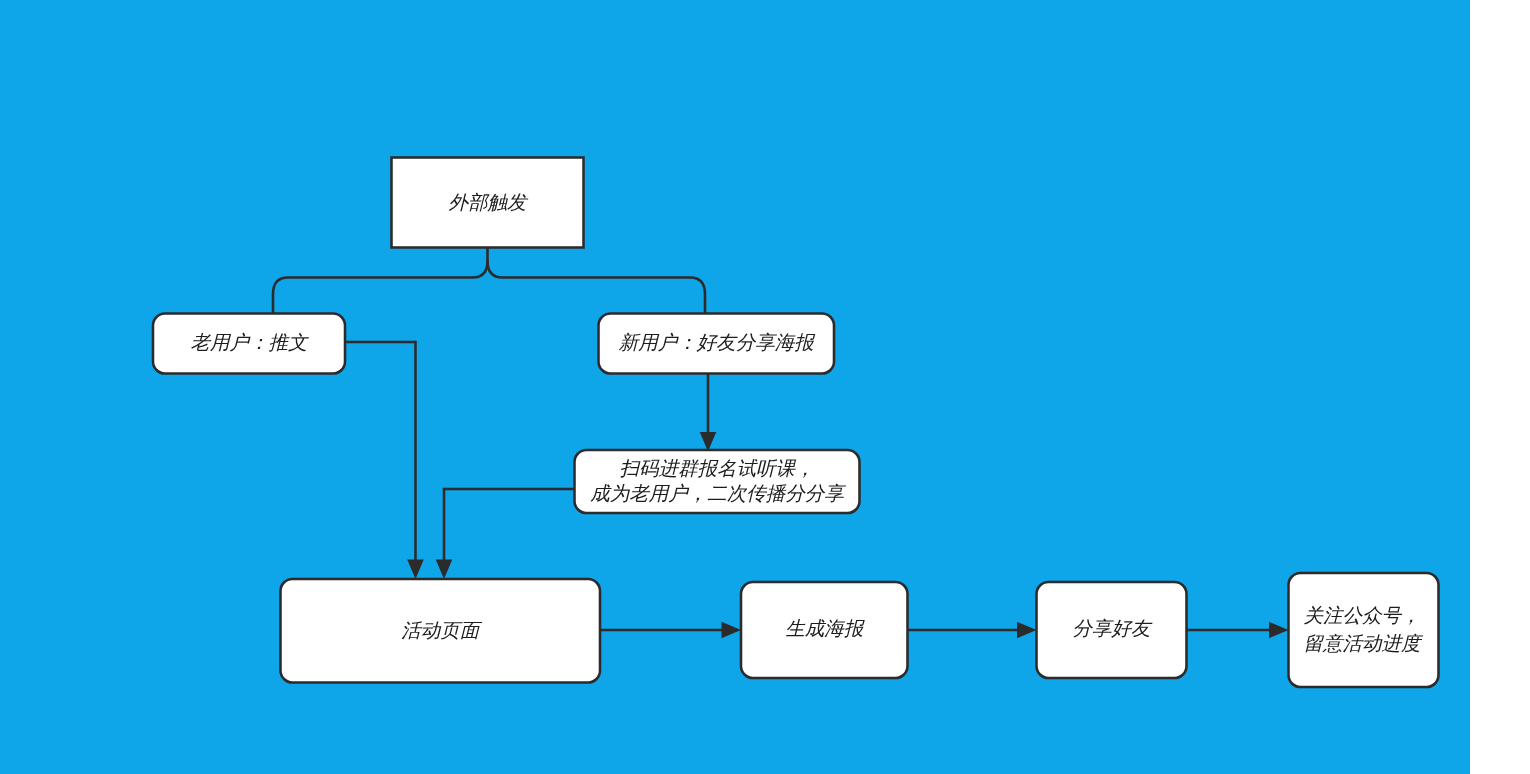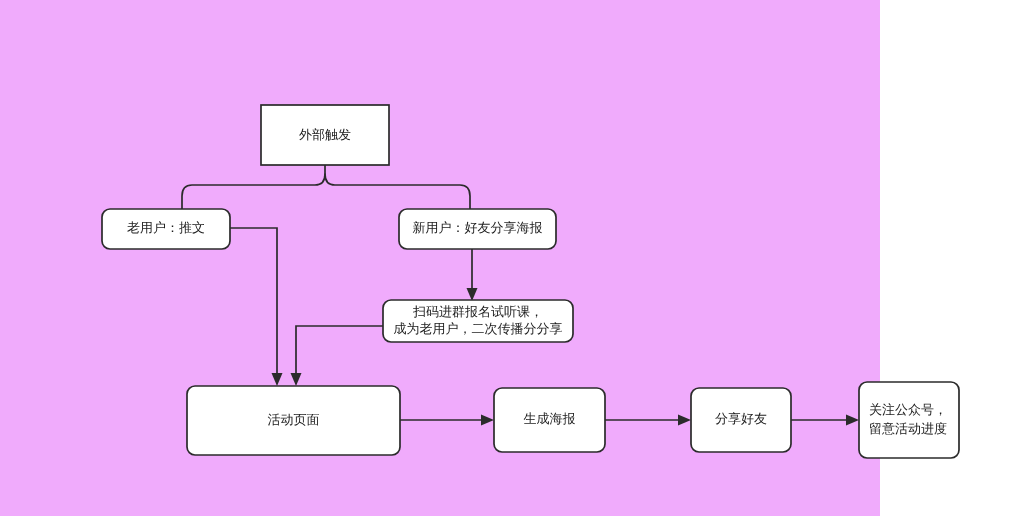--- a/index.html
+++ b/index.html
@@ -9,23 +9,24 @@
     background: #ffffff;
   }
   body {
     width: 1020px;
     height: 516px;
     font-family: "Liberation Sans", "DejaVu Sans", sans-serif;
     overflow: hidden;
   }
   #diagram-root {
     position: relative;
-    width: 880px;
+    width: 980px;
     height: 516px;
-    background: #f0abfc;
+    background: #0ea5e9;
+    font-style: italic;
   }
   svg.flow-canvas {
     position: absolute;
     top: 0;
     left: 0;
     width: 1020px;
     height: 516px;
     display: block;
   }
   .node-shape {

